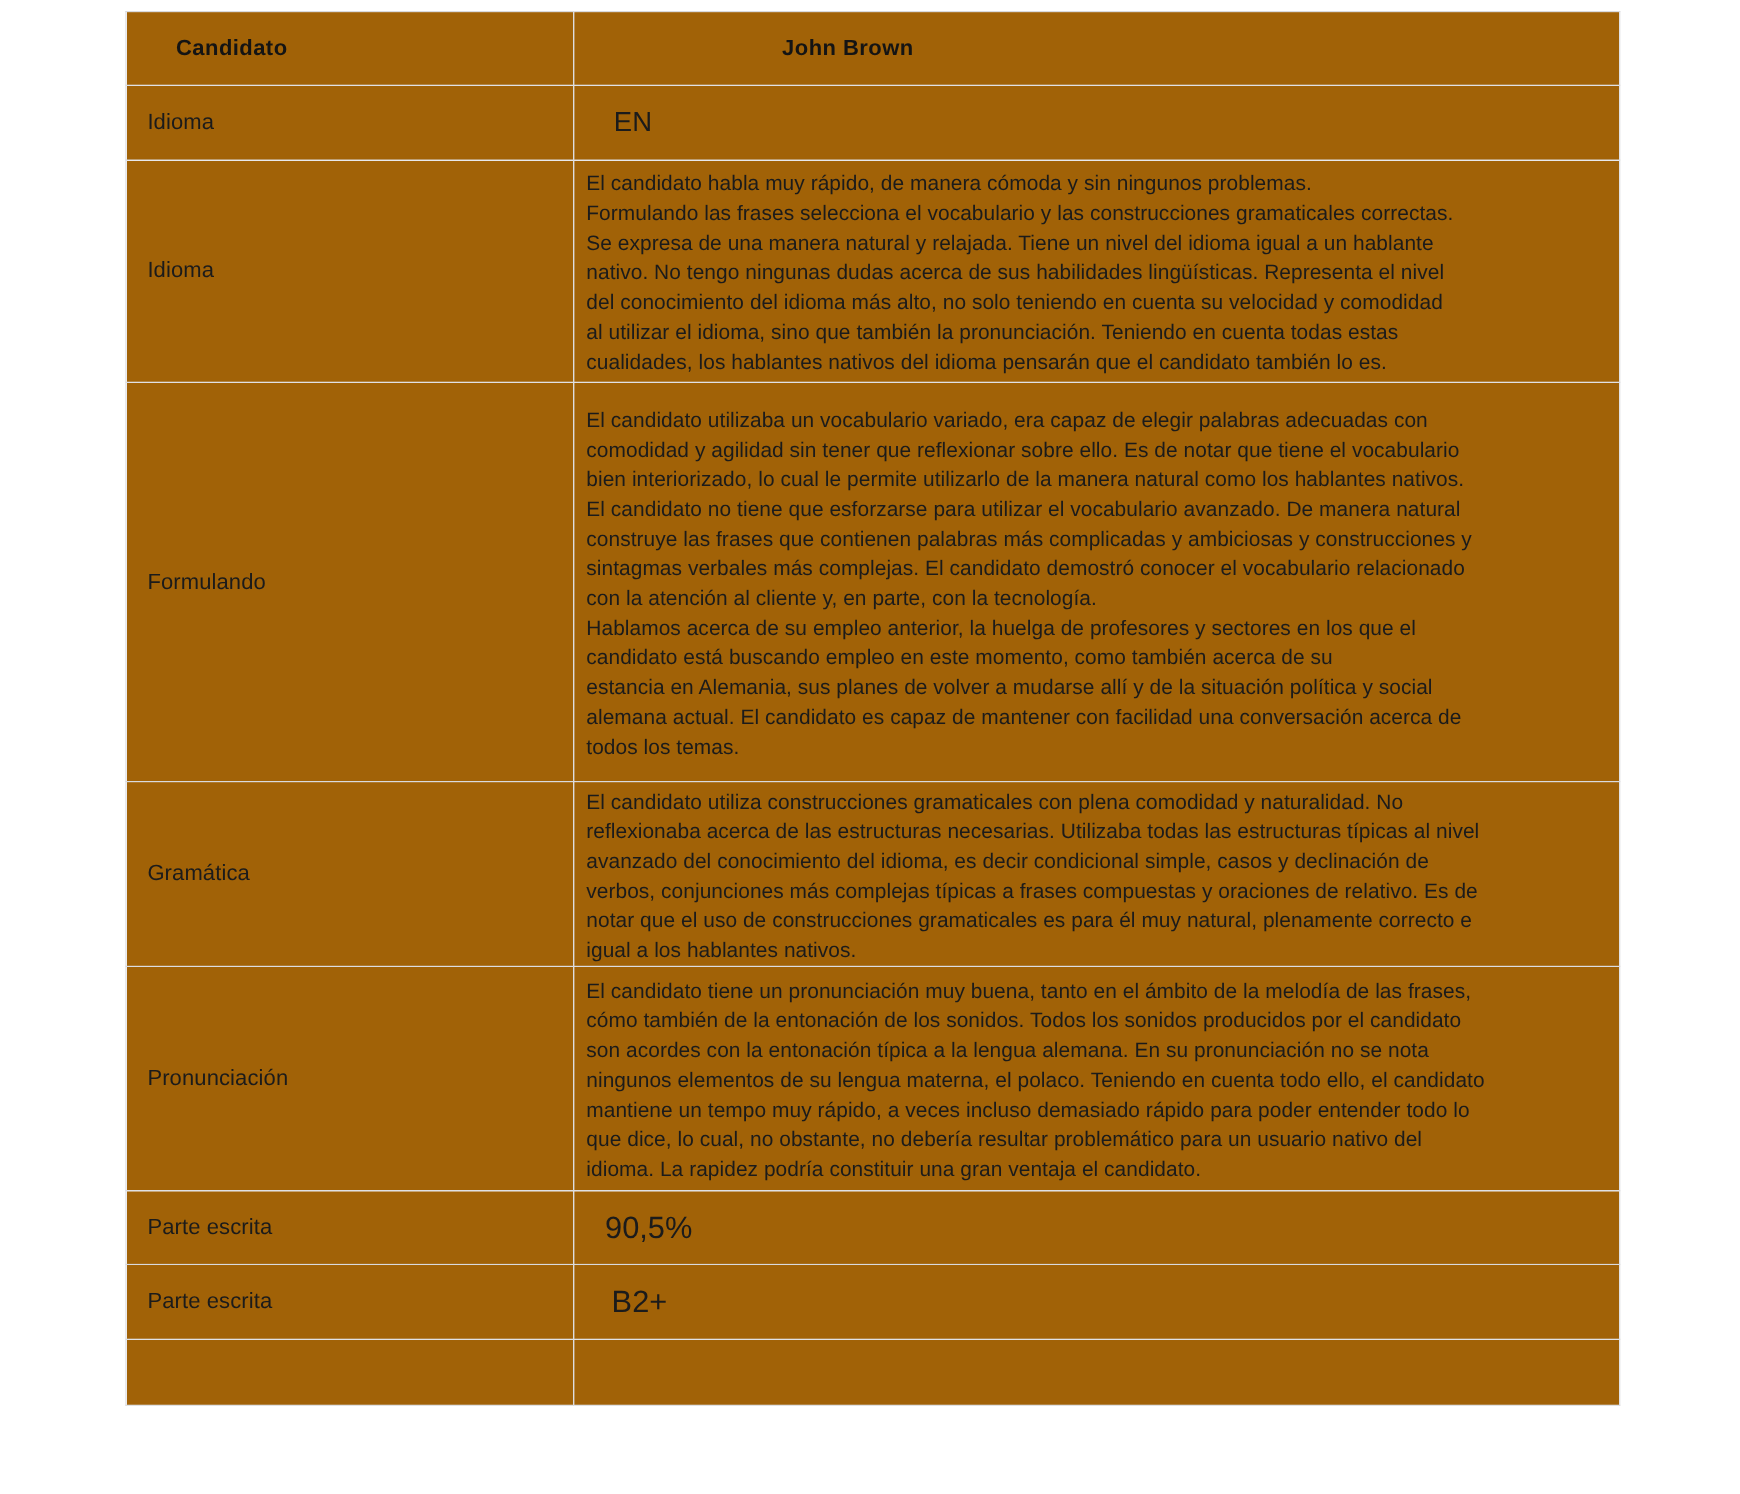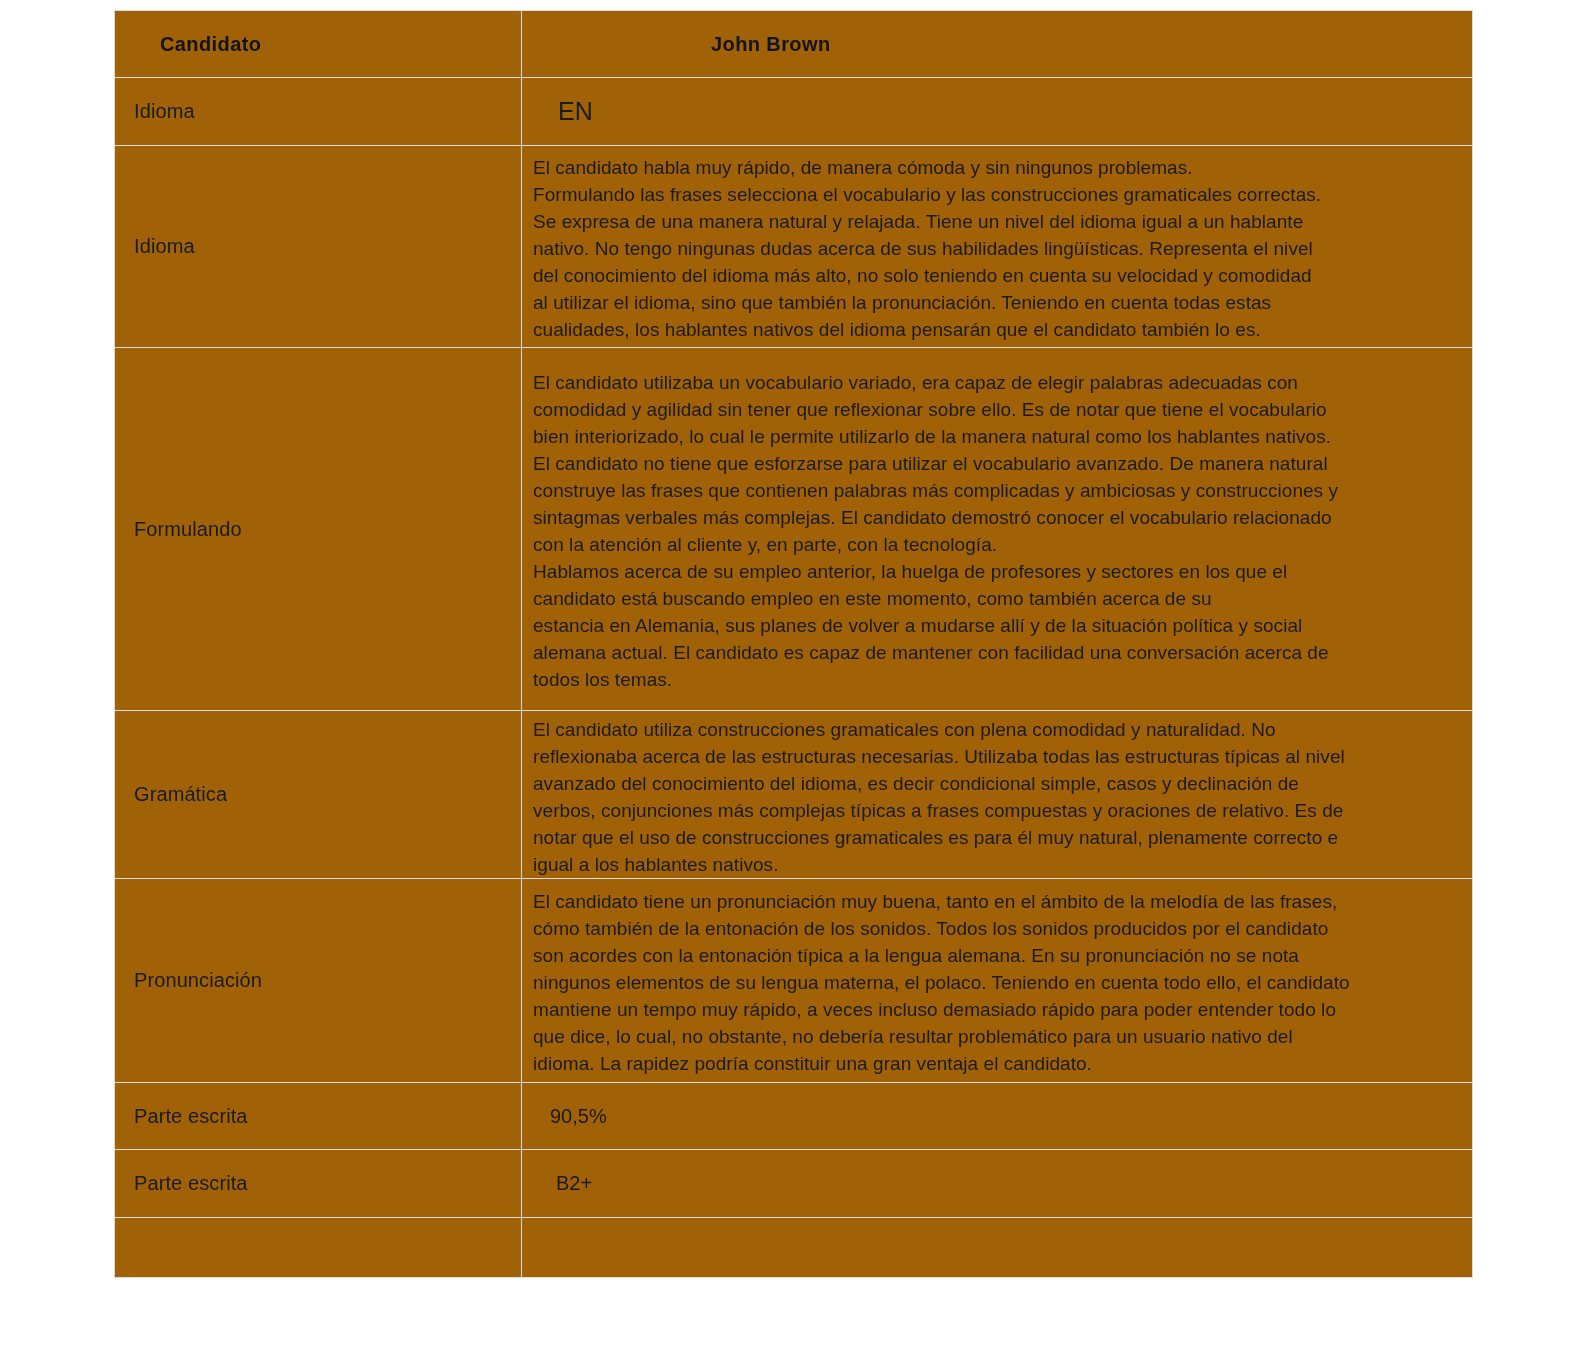--- a/index.html
+++ b/index.html
@@ -56,21 +56,21 @@
   td.header-label-cell { padding-left: 45px; }
   td.header-value-cell { padding-left: 189px; }
 
   td.para-cell {
     padding: 4px 24px 0 11px;
     font-size: 19px;
     line-height: 27px;
     white-space: pre-line;
     letter-spacing: 0.05px;
   }
-  td.value-cell { font-size: 20px; }
+  td.value-cell { font-size: 28px; }
   td.v-en  { padding-left: 36px; font-size: 25px; }
   td.v-c1  { padding-left: 22px; font-size: 21px; }
   td.v-pct { padding-left: 28px; }
   td.v-b2  { padding-left: 34px; }
   td.v-c2  { padding-left: 28px; }
 </style>
 </head>
 <body>
 
 <table class="doc-table">

